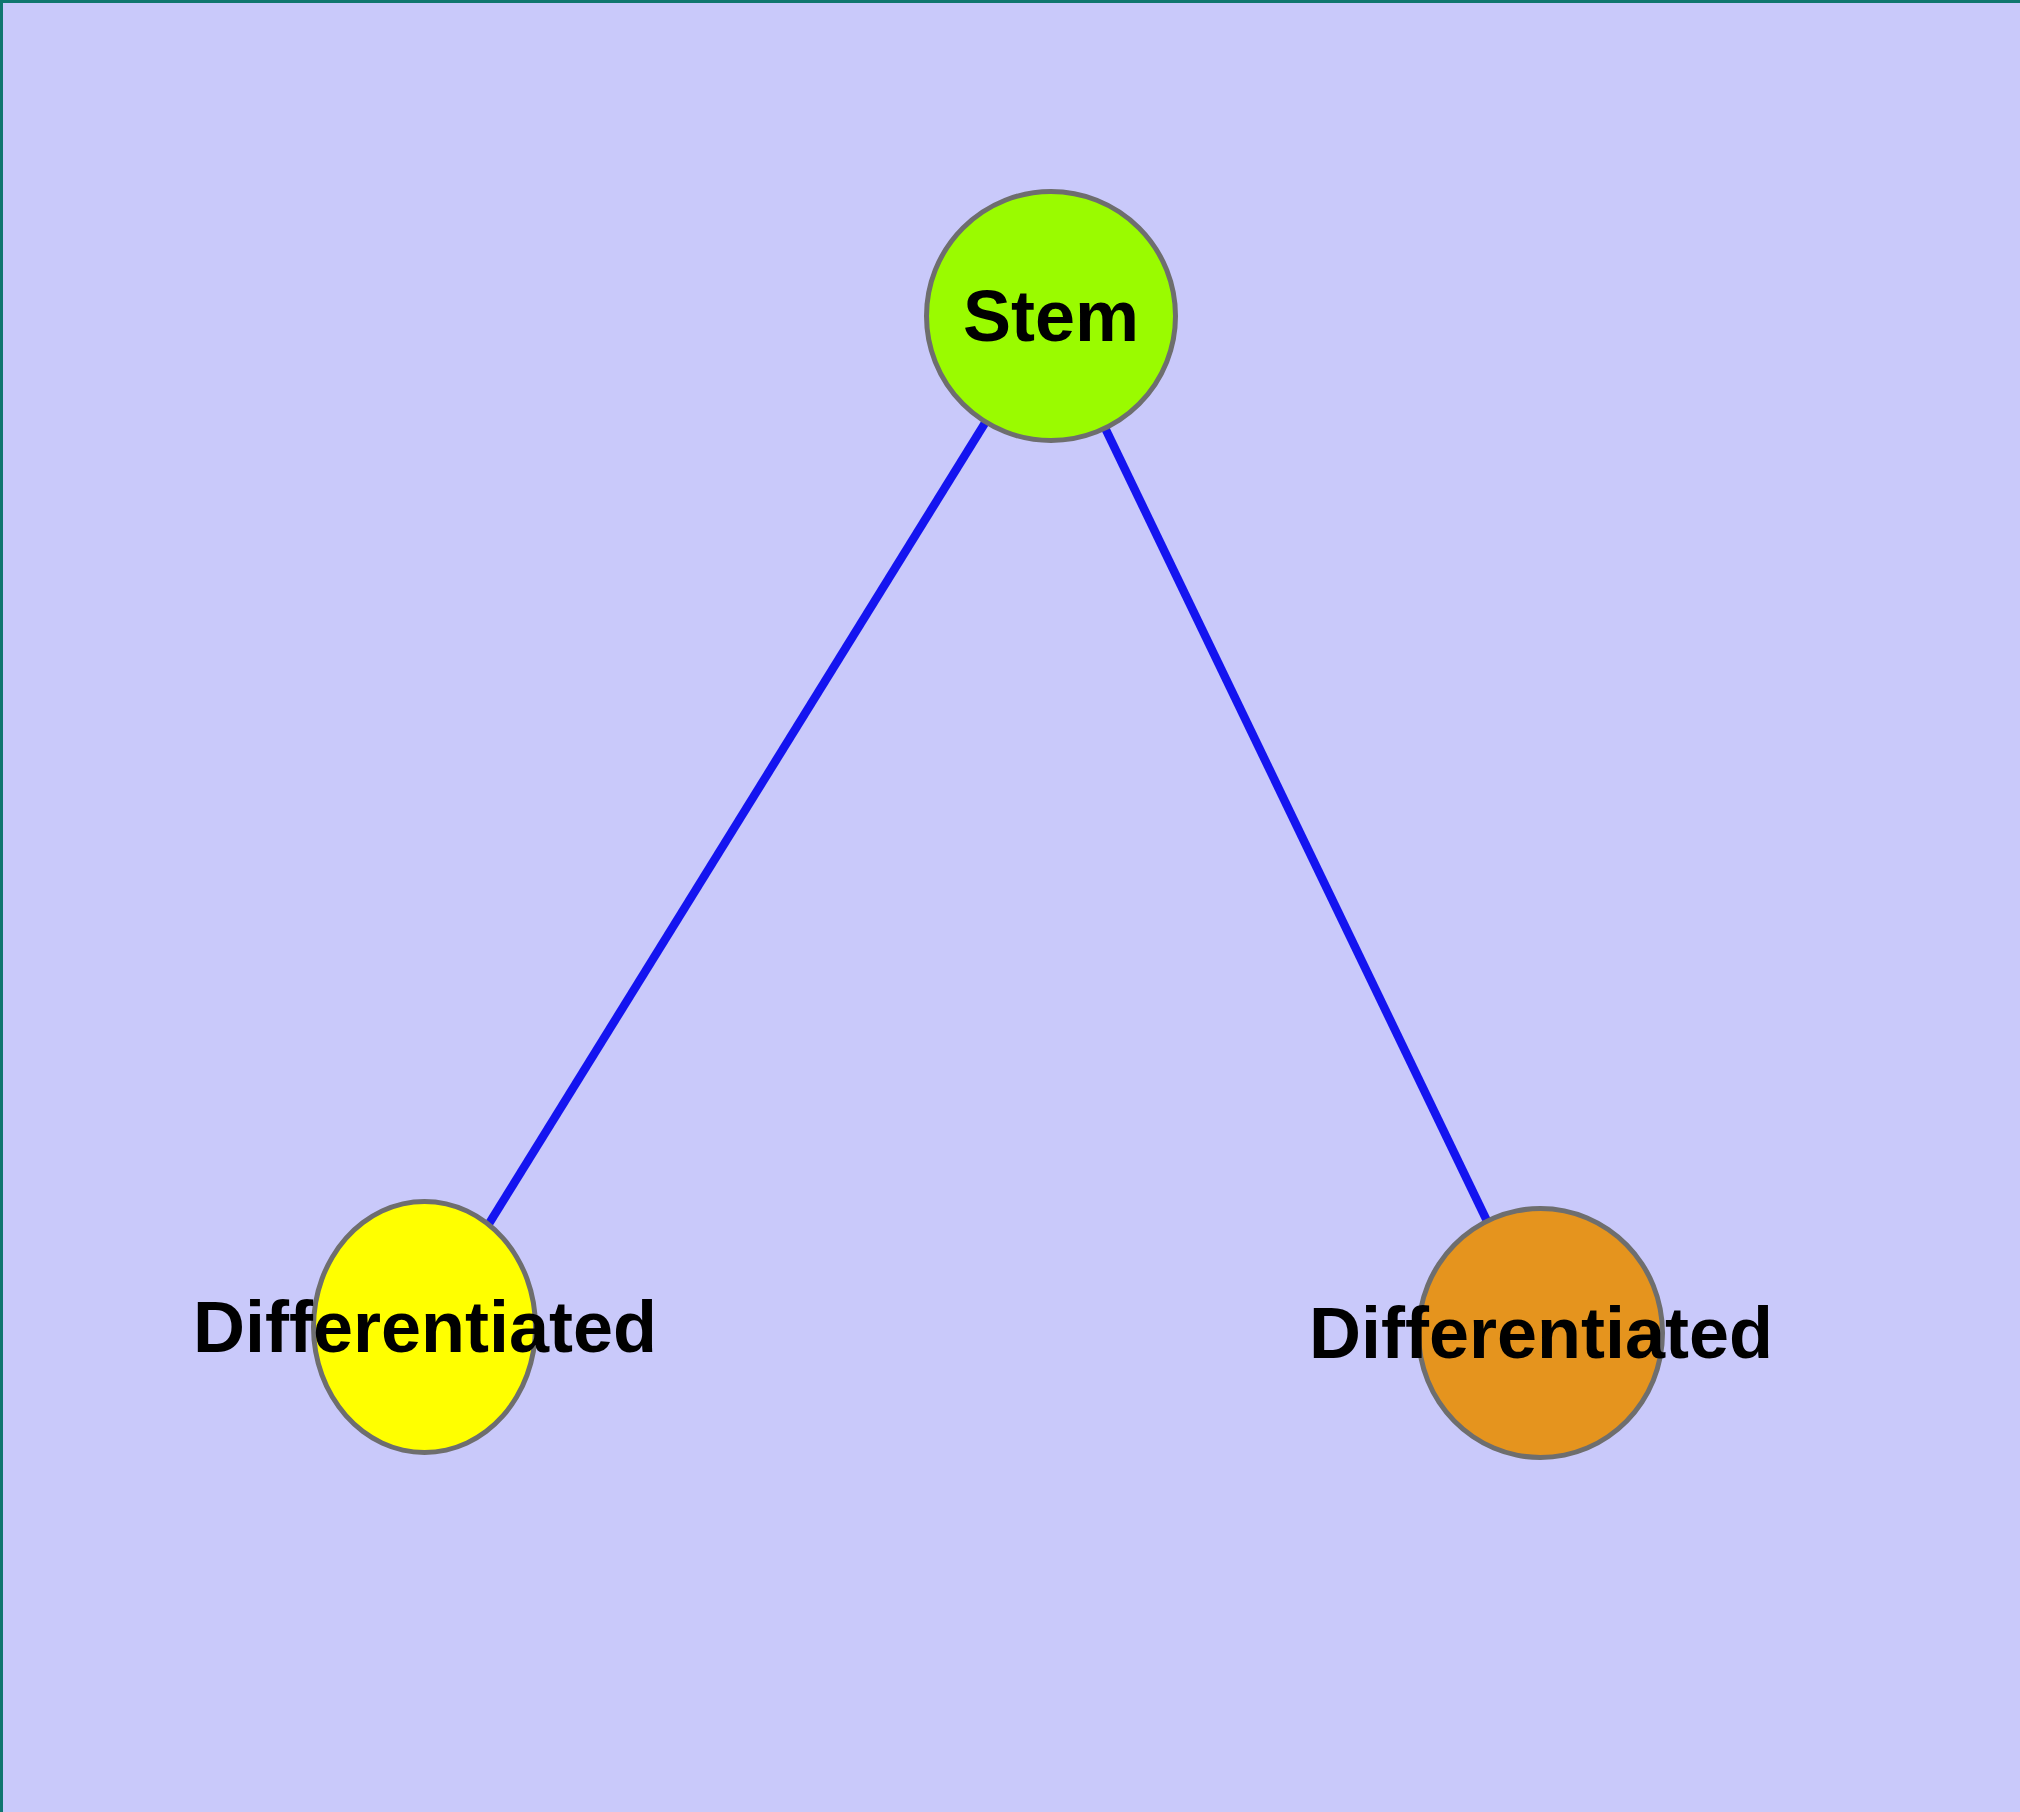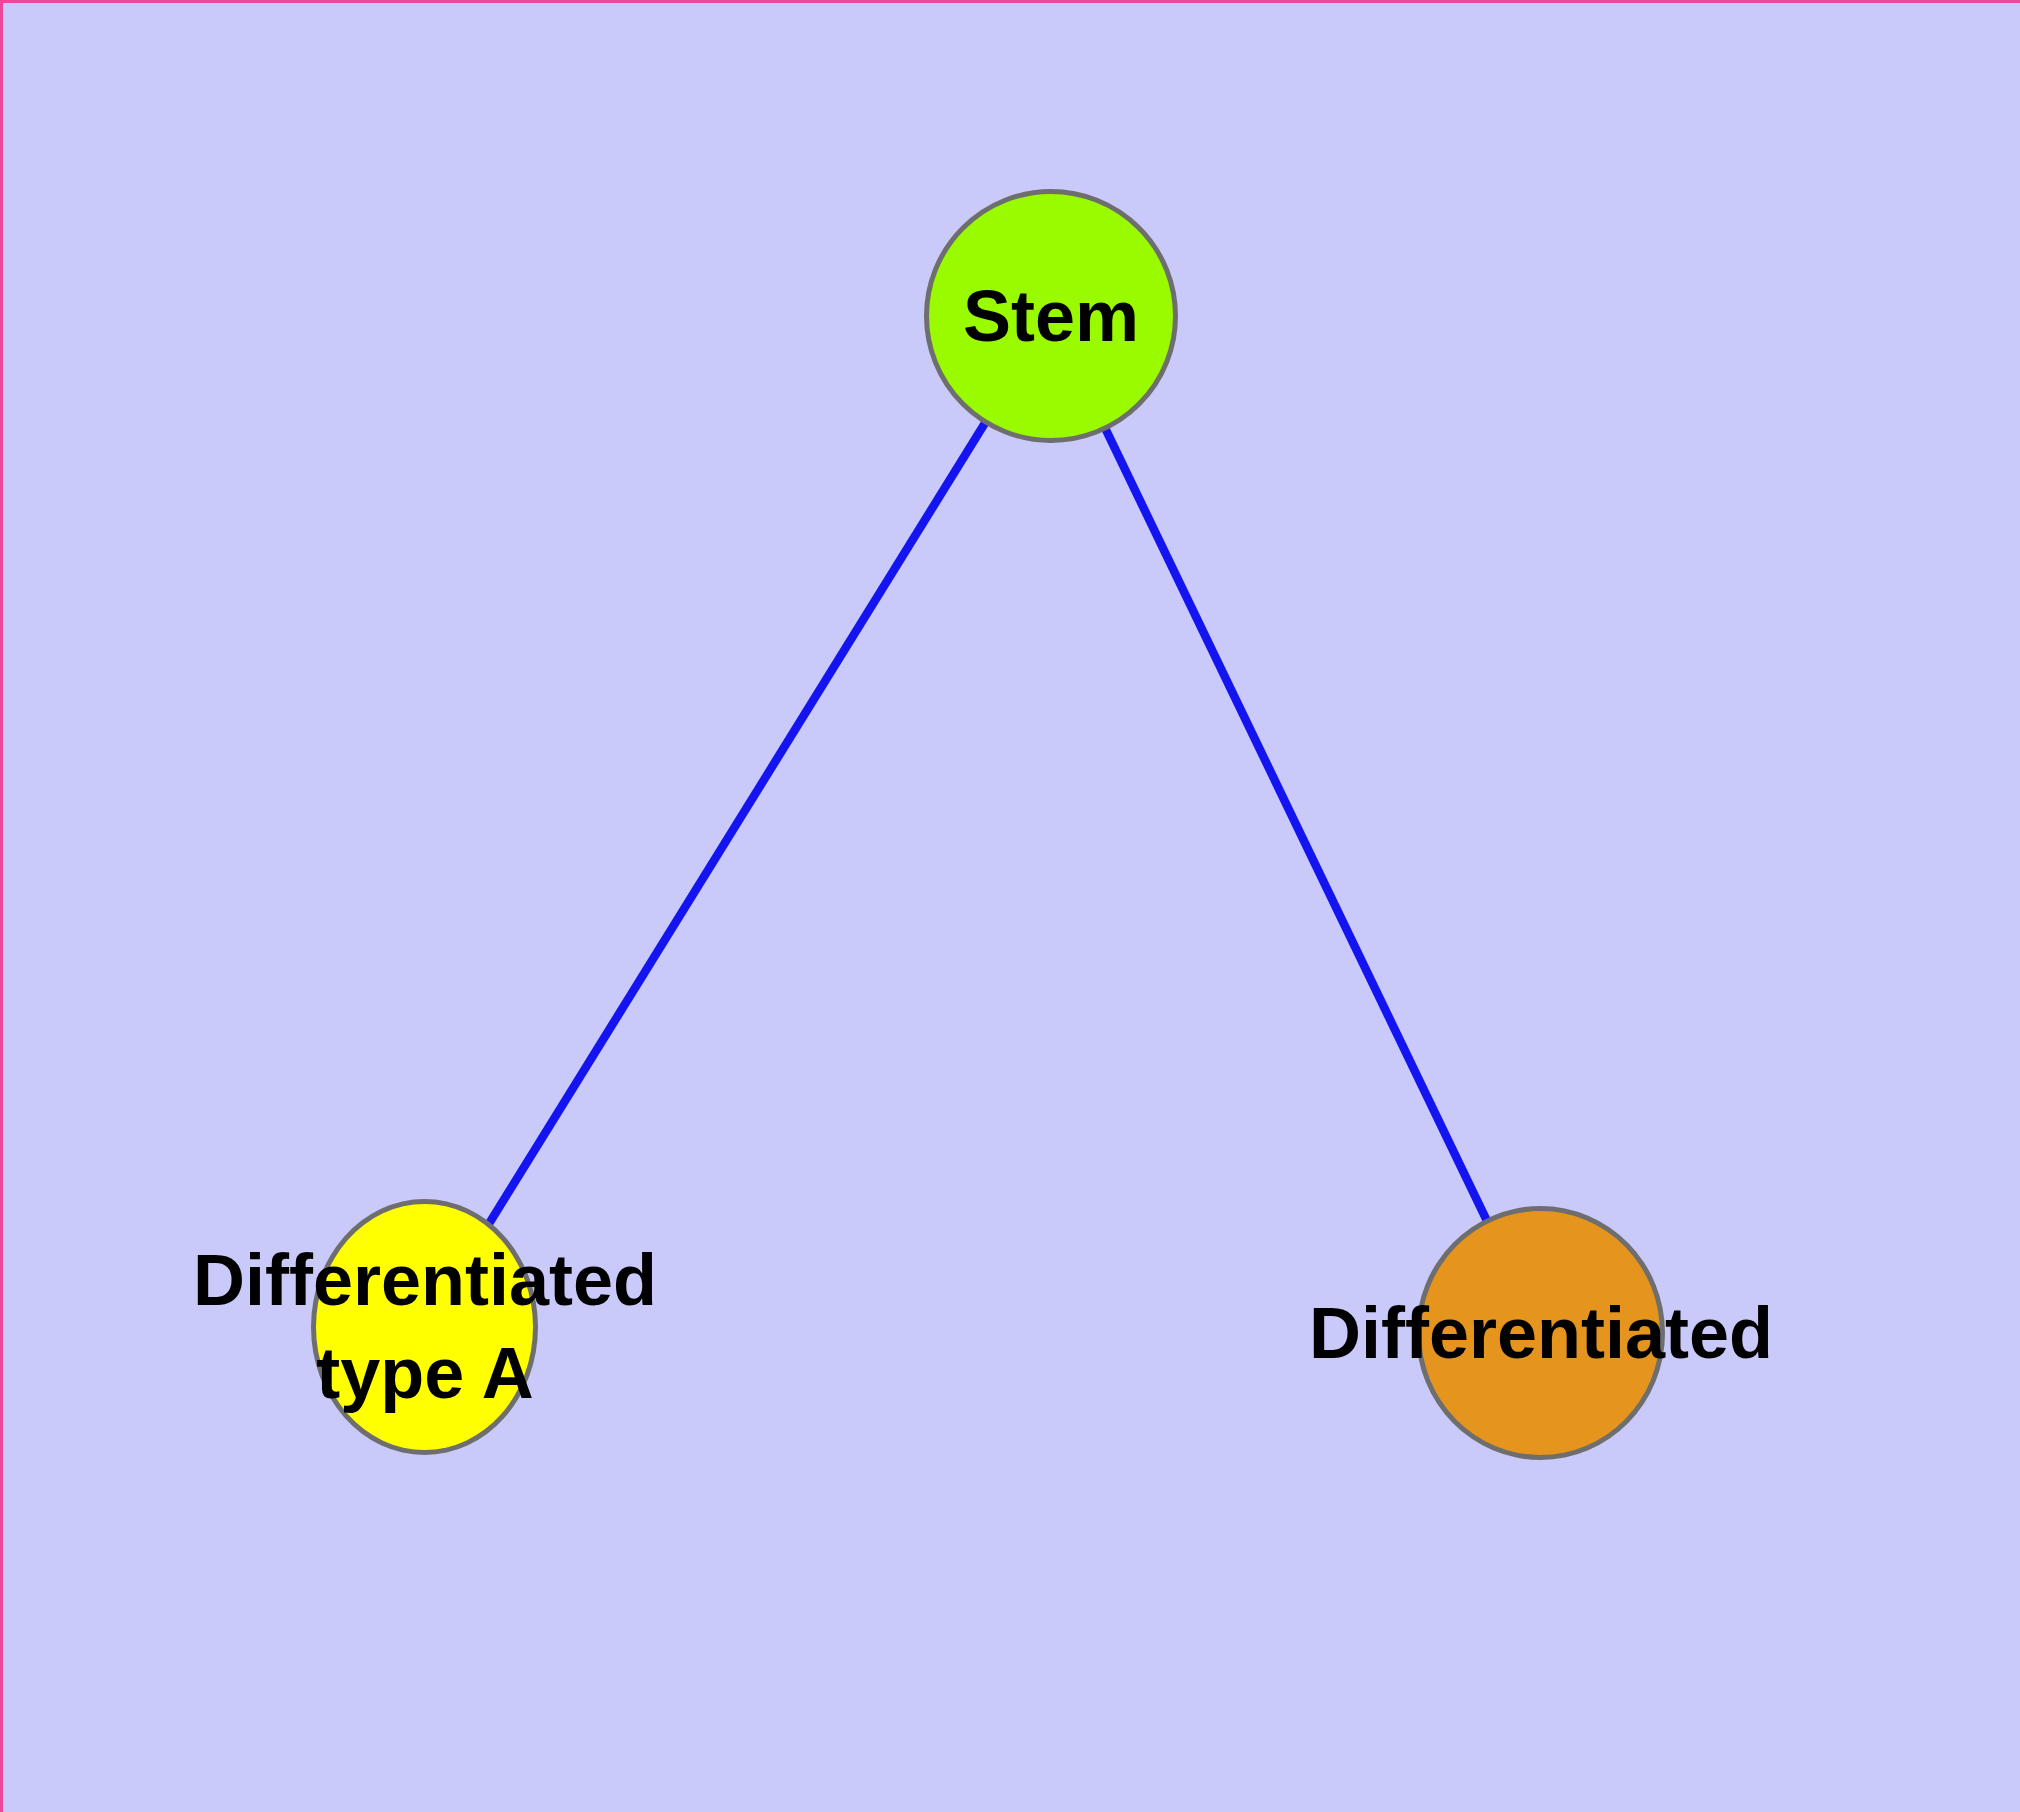--- a/index.html
+++ b/index.html
@@ -52,35 +52,34 @@
     font-weight: bold;
     font-size: 72px;
     line-height: 93px;
     color: #000000;
     z-index: 3;
   }
 </style>
 </head>
 <body>
 
-<div class="canvas" style="background: #ec4899; width: 2021px; height: 1812px;">
+<div class="canvas" style="background: #0f766e; width: 2021px; height: 1812px;">
   <div class="frame" style="background: rgb(201, 201, 250);"></div>
   <svg class="edge-layer" width="2021" height="1812" viewBox="0 0 2384 2138" xmlns="http://www.w3.org/2000/svg">
       <line x1="1240" y1="373" x2="501" y2="1566" stroke="#1414F0" stroke-width="10"></line>
       <line x1="1240" y1="373" x2="1818" y2="1573" stroke="#1414F0" stroke-width="10"></line>
     </svg>
   <div class="node-layer">
       <div class="node" style="left: 924px; top: 189px; width: 254px; height: 254px; background: rgb(154, 251, 0); border-color: rgb(110, 110, 110); border-width: 5.1px;"></div>
       <div class="node-label" style="left: 1051px; top: 316px; color: rgb(0, 0, 0);">
         <div>Stem</div>
       </div>
       <div class="node" style="left: 311px; top: 1199px; width: 227px; height: 256px; background: rgb(255, 255, 0); border-color: rgb(110, 110, 110); border-width: 5.1px;"></div>
       <div class="node-label" style="left: 425px; top: 1327px; color: rgb(0, 0, 0);">
         <div>Differentiated</div>
-        <div>type A</div>
       </div>
       <div class="node" style="left: 1416px; top: 1206px; width: 249px; height: 254px; background: rgb(229, 148, 30); border-color: rgb(110, 110, 110); border-width: 5.1px;"></div>
       <div class="node-label" style="left: 1541px; top: 1333px; color: rgb(0, 0, 0);">
         <div>Differentiated</div>
       </div>
     </div>
 </div>
 
 
 </body></html>

